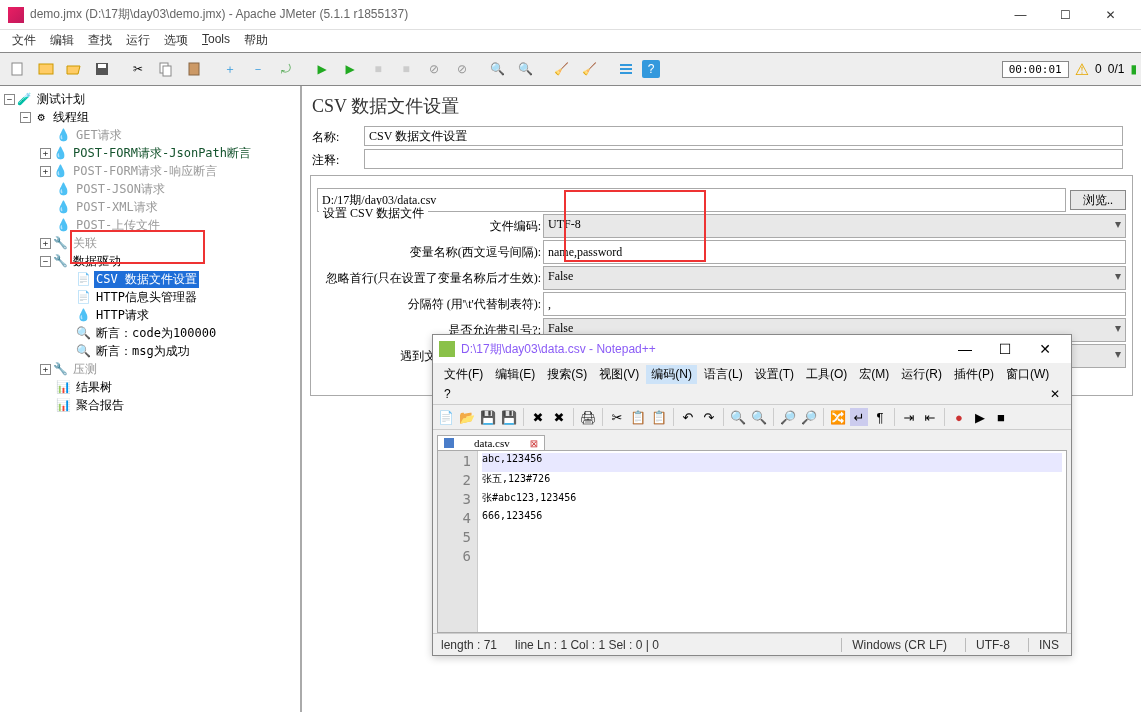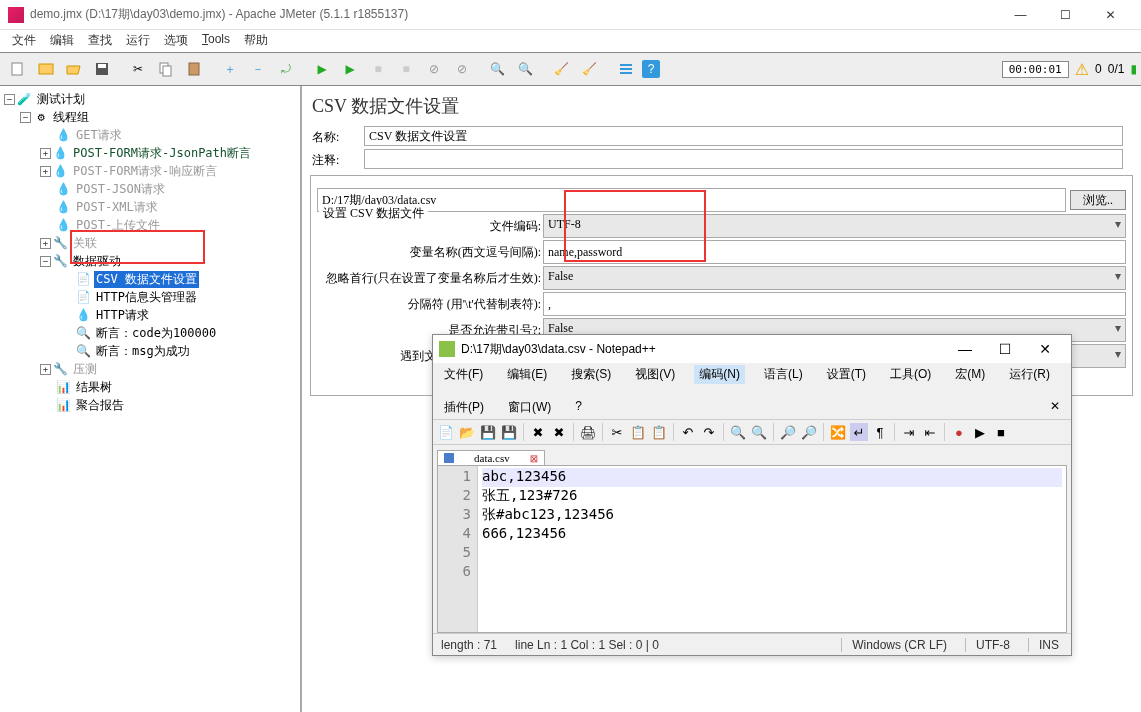--- a/index.html
+++ b/index.html
@@ -40,37 +40,37 @@
 .cfg-row .lbl { width: 226px; text-align: right; padding-right: 2px; font-family: SimSun; font-size: 12px; }
 .cfg-row .val { flex: 1; border: 1px solid #aaa; background: #fff; padding: 2px 4px; font-family: SimSun; font-size: 12px; height: 24px; }
 .cfg-row .val.combo { background: #e8e8e8; }
 .cfg-row .browse { width: 56px; height: 20px; margin-left: 4px; border: 1px solid #888; background: #e8e8e8; font-family: SimSun; font-size: 12px; text-align:center; line-height:18px; }
 .combo-arrow { float: right; color: #555; }
 
 
 .npp { position: absolute; left: 432px; top: 334px; width: 640px; height: 322px; border: 1px solid #888; background: #f0f0f0; box-shadow: 0 2px 8px rgba(0,0,0,0.2); z-index: 100; display:flex; flex-direction:column; }
 .npp-title { height: 28px; background: #fff; display: flex; align-items: center; padding: 0 6px; }
 .npp-title .icon { width: 16px; height: 16px; background: #8ac149; margin-right: 6px; }
-.npp-title .txt { flex: 1; color: #000000; font-size: 12px; }
+.npp-title .txt { flex: 1; color: #8b5cf6; font-size: 12px; }
 .npp-title .winbtn { width: 40px; height: 28px; display:flex; align-items:center; justify-content:center; font-size: 14px; }
-.npp-menu { padding: 2px 6px; display:flex; flex-wrap: wrap; gap: 14px; }
+.npp-menu { padding: 2px 6px; display:flex; flex-wrap: wrap; gap: 2px; }
 .npp-menu span { padding: 1px 5px; font-size: 12px; }
 .npp-menu span.hot { background: #cde3f8; }
 .npp-menu .close { margin-left: auto; }
 .npp-toolbar { height: 26px; border-top: 1px solid #ccc; border-bottom: 1px solid #ccc; display:flex; align-items:center; padding: 0 4px; gap: 3px; background:#f0f0f0; }
 .npp-tb-btn { width: 18px; height: 18px; display:flex; align-items:center; justify-content:center; font-size: 13px; }
 .npp-tb-sep { width: 1px; height: 18px; background: #ccc; margin: 0 2px; }
 .npp-tabs { height: 20px; display:flex; align-items:flex-end; padding: 0 4px; background:#f0f0f0; }
 .npp-tab { background: #fff; border: 1px solid #aaa; border-bottom: none; padding: 1px 6px; font-size: 11px; font-family: SimSun; display:flex; align-items:center; gap:20px; }
 .npp-tab .save { width: 10px; height: 10px; background: #4a7dc9; }
 .npp-tab .close { color: #c33; font-size: 10px; }
 .npp-editor { flex: 1; display:flex; border: 1px solid #aaa; margin: 0 4px; background:#fff; }
 .npp-gutter { width: 40px; background:#e4e4e4; border-right: 1px solid #ccc; text-align: right; padding: 2px 6px 0 0; font-family: Consolas, monospace; font-size: 14px; color:#808080; }
 .npp-gutter div { height: 19px; }
-.npp-text { flex: 1; padding: 2px 4px 0 4px; font-family: Consolas, monospace; font-size: 14px; color:#000; }
+.npp-text { flex: 1; padding: 2px 4px 0 4px; font-family: Consolas, monospace; font-size: 10px; color:#000; }
 .npp-text .line { height: 19px; }
 .npp-text .line.hl { background: #e8e8ff; }
 .npp-status { height: 22px; border-top: 1px solid #ccc; display:flex; align-items:center; padding: 0 8px; font-size: 12px; color:#333; background:#f0f0f0; }
 .npp-status span { margin-right: 18px; }
 .npp-status .pipe { border-left: 1px solid #bbb; padding-left: 10px; }
 </style>
 </head>
 <body>
 
 <div class="titlebar">

